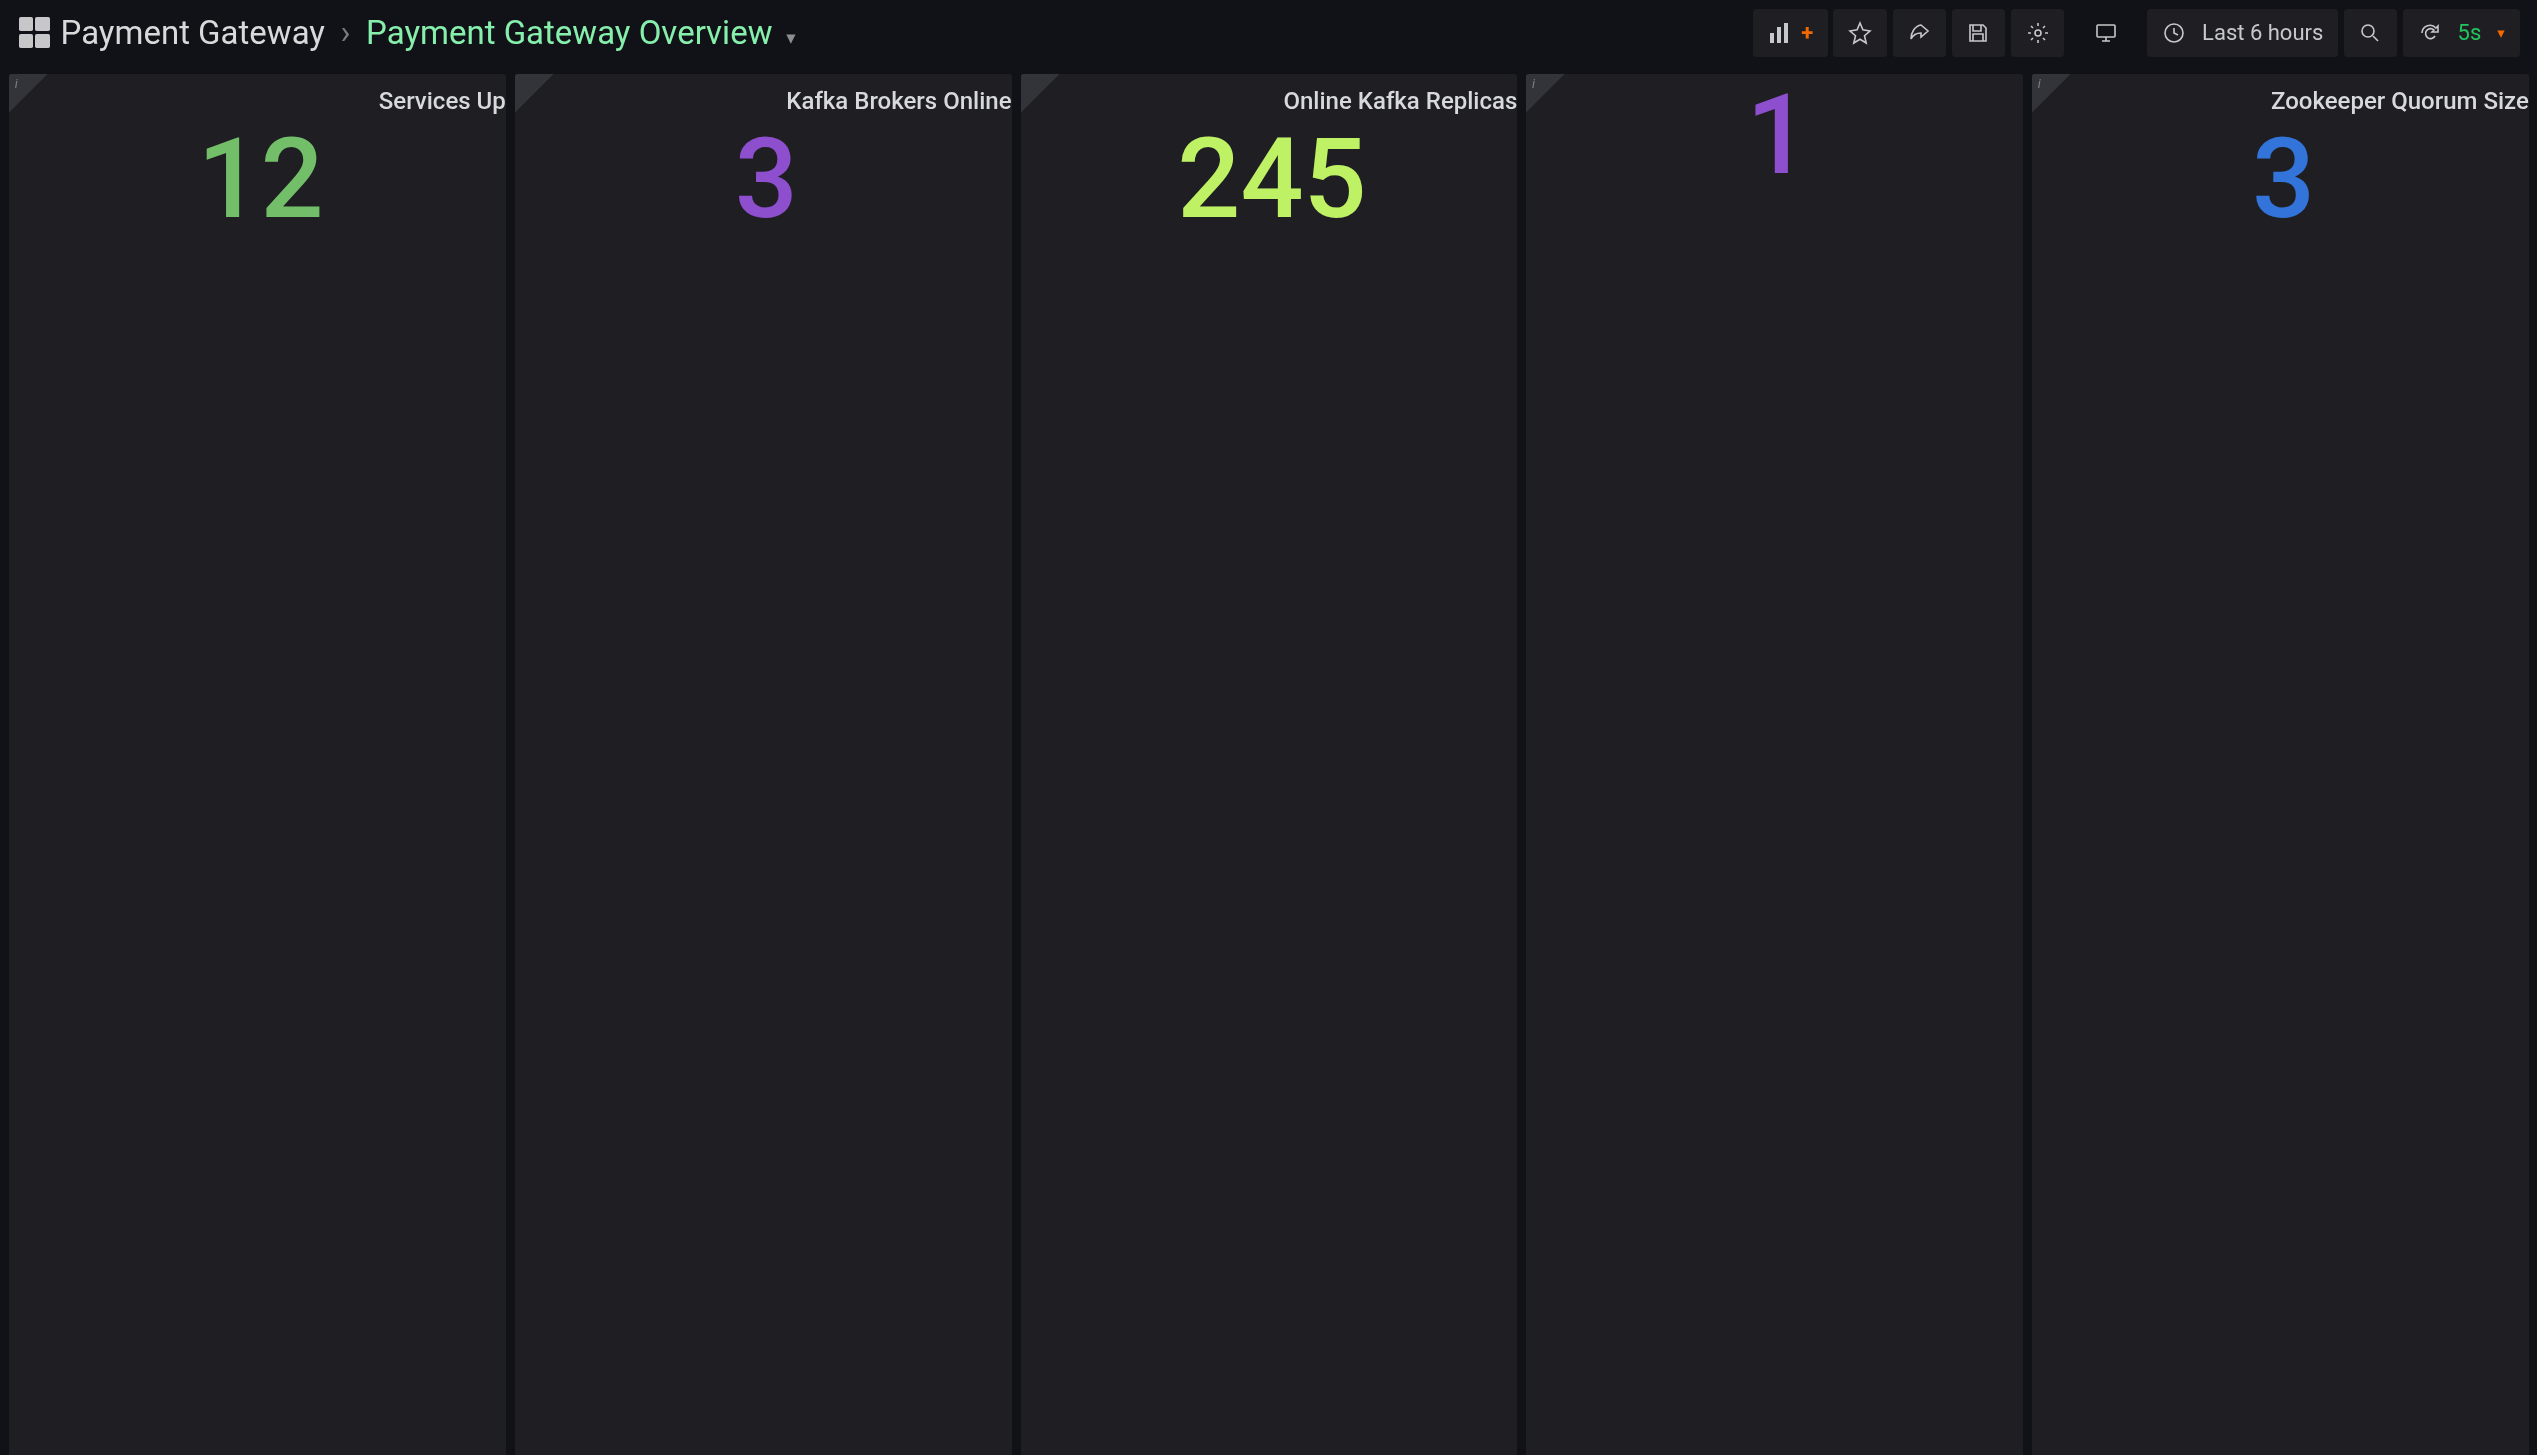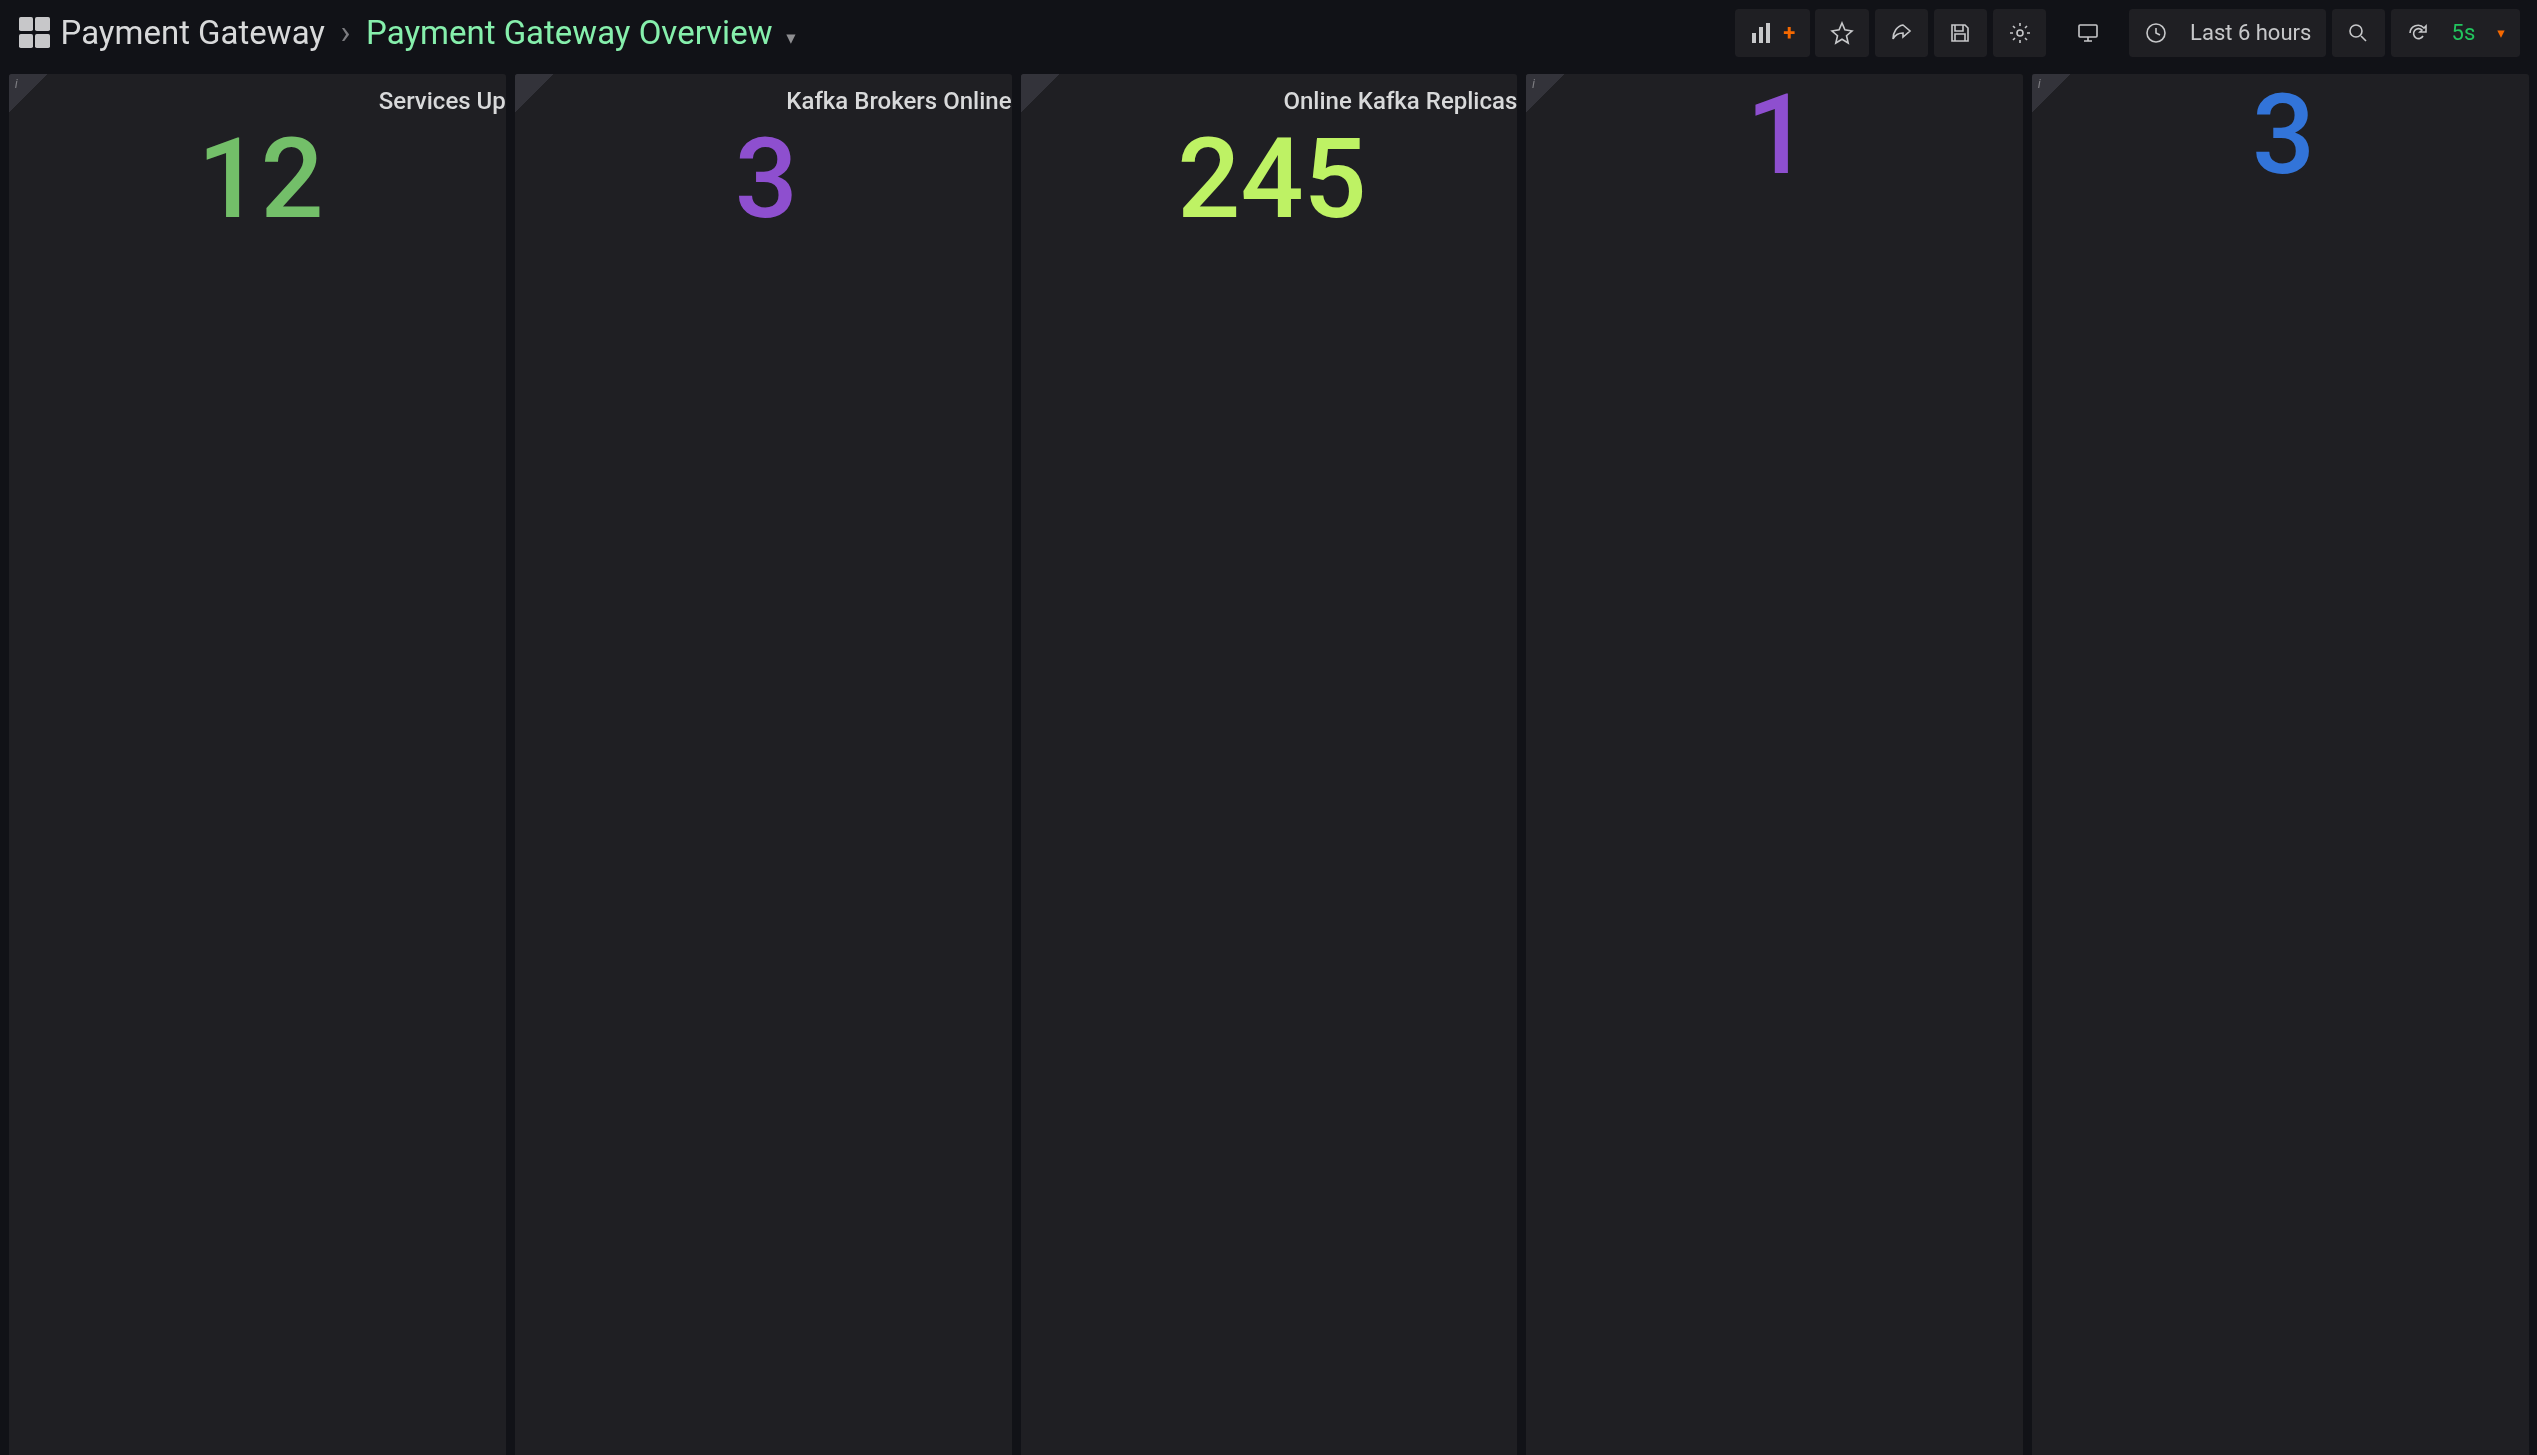--- a/index.html
+++ b/index.html
@@ -13,21 +13,21 @@
 .logo-grid span{ background:#c7c7c9; border-radius:1.8px;}
 .crumb { font-size:33px; color:#d8d9da; white-space:nowrap; }
 .crumb .chev{ color:#7b7b7f; margin:0 7.4px;}
 .crumb .cur{ color:#86efac; }
 .crumb .caret{ font-size:18.5px; margin-left:5.5px; color:#8e8e91; }
 
 .topbar-right{ display:flex; align-items:center; gap:5.5px;}
 .tb-btn{ background:#1f1f23; border:none; min-width:52px; height:48px; border-radius:3.7px; display:flex; align-items:center; justify-content:center; color:#c7c8ca; cursor:pointer; font-size:22px; padding:0 14.8px; gap:9.2px;}
 .tb-btn.plain{ background:transparent;}
 .tb-btn .orange{ color:#f46800; font-weight:bold;}
-.tb-btn.range{ gap:22px;}
+.tb-btn.range{ gap:16px;}
 .tb-btn svg{ width:24px; height:24px; fill:#c7c8ca; }
 .tb-sep{ width:3.7px;}
 
 
 .grid{ display:grid; gap:9.2px; padding:9.2px; grid-template-columns: repeat(20,1fr); grid-auto-rows: 0.9px; }
 .panel{ background:#1f1f23; border-radius:2.8px; position:relative; overflow:hidden; }
 .panel .corner{ position:absolute; top:0; left:0; width:39px; height:39px; background:linear-gradient(135deg,#33333a 0 49%, transparent 50%); }
 .panel .corner.i::after{ content:"i"; position:absolute; top:1.8px; left:5.5px; font-size:13px; color:#7d7d82; font-style:italic;}
 .panel-title{ text-align:right; font-size:24px; color:#d8d9da; padding:9.2px 0 3.7px; font-weight:500;}
 .stat .panel-title{ padding-top:13px;}
@@ -139,18 +139,19 @@
     <div class="stat-value" style="font-size:111px;color:#bef264">245</div>
 
   </div>
   <div class="panel stat r1 c4">
     <div class="corner i"></div>
     <div class="stat-value" style="font-size:111px;color:#8e4fcf">1</div>
 
   </div>
   <div class="panel stat r1 c4">
     <div class="corner i"></div>
+    <div class="panel-title">Zookeeper Quorum Size</div>
     <div class="stat-value" style="font-size:111px;color:#3274d9">3</div>
 
   </div>
 
 </div>
 
 
 </body></html>

